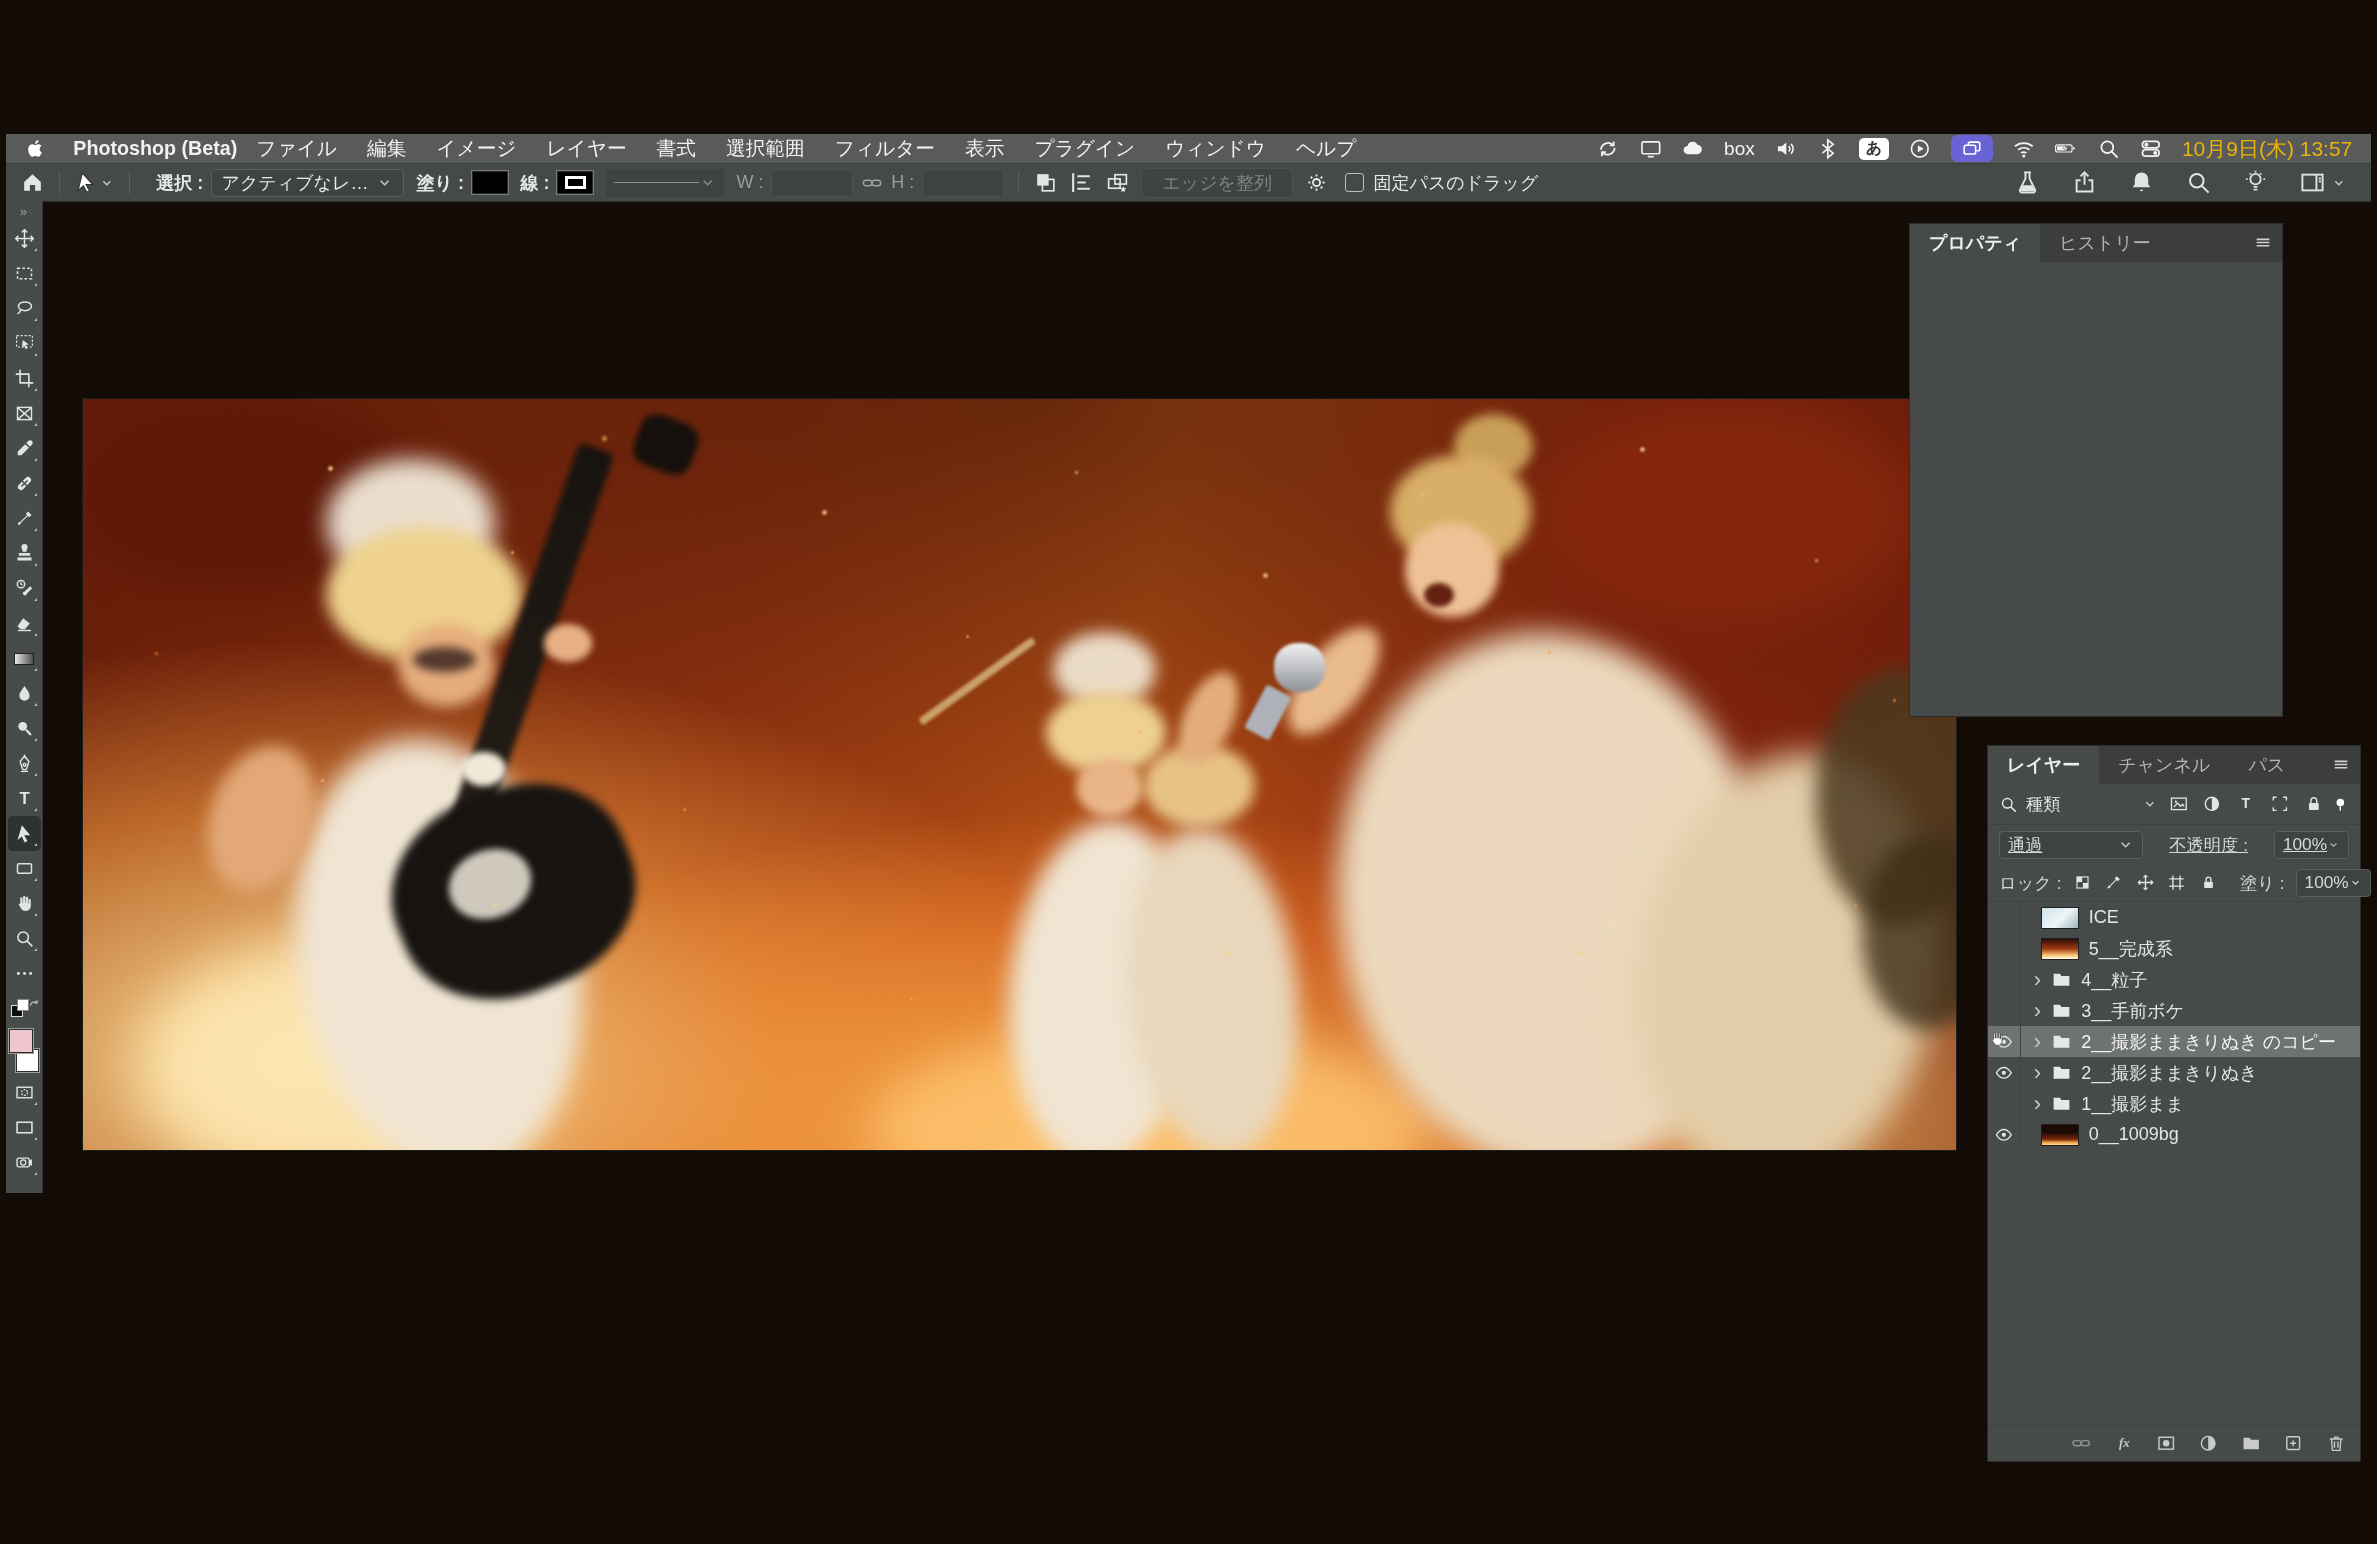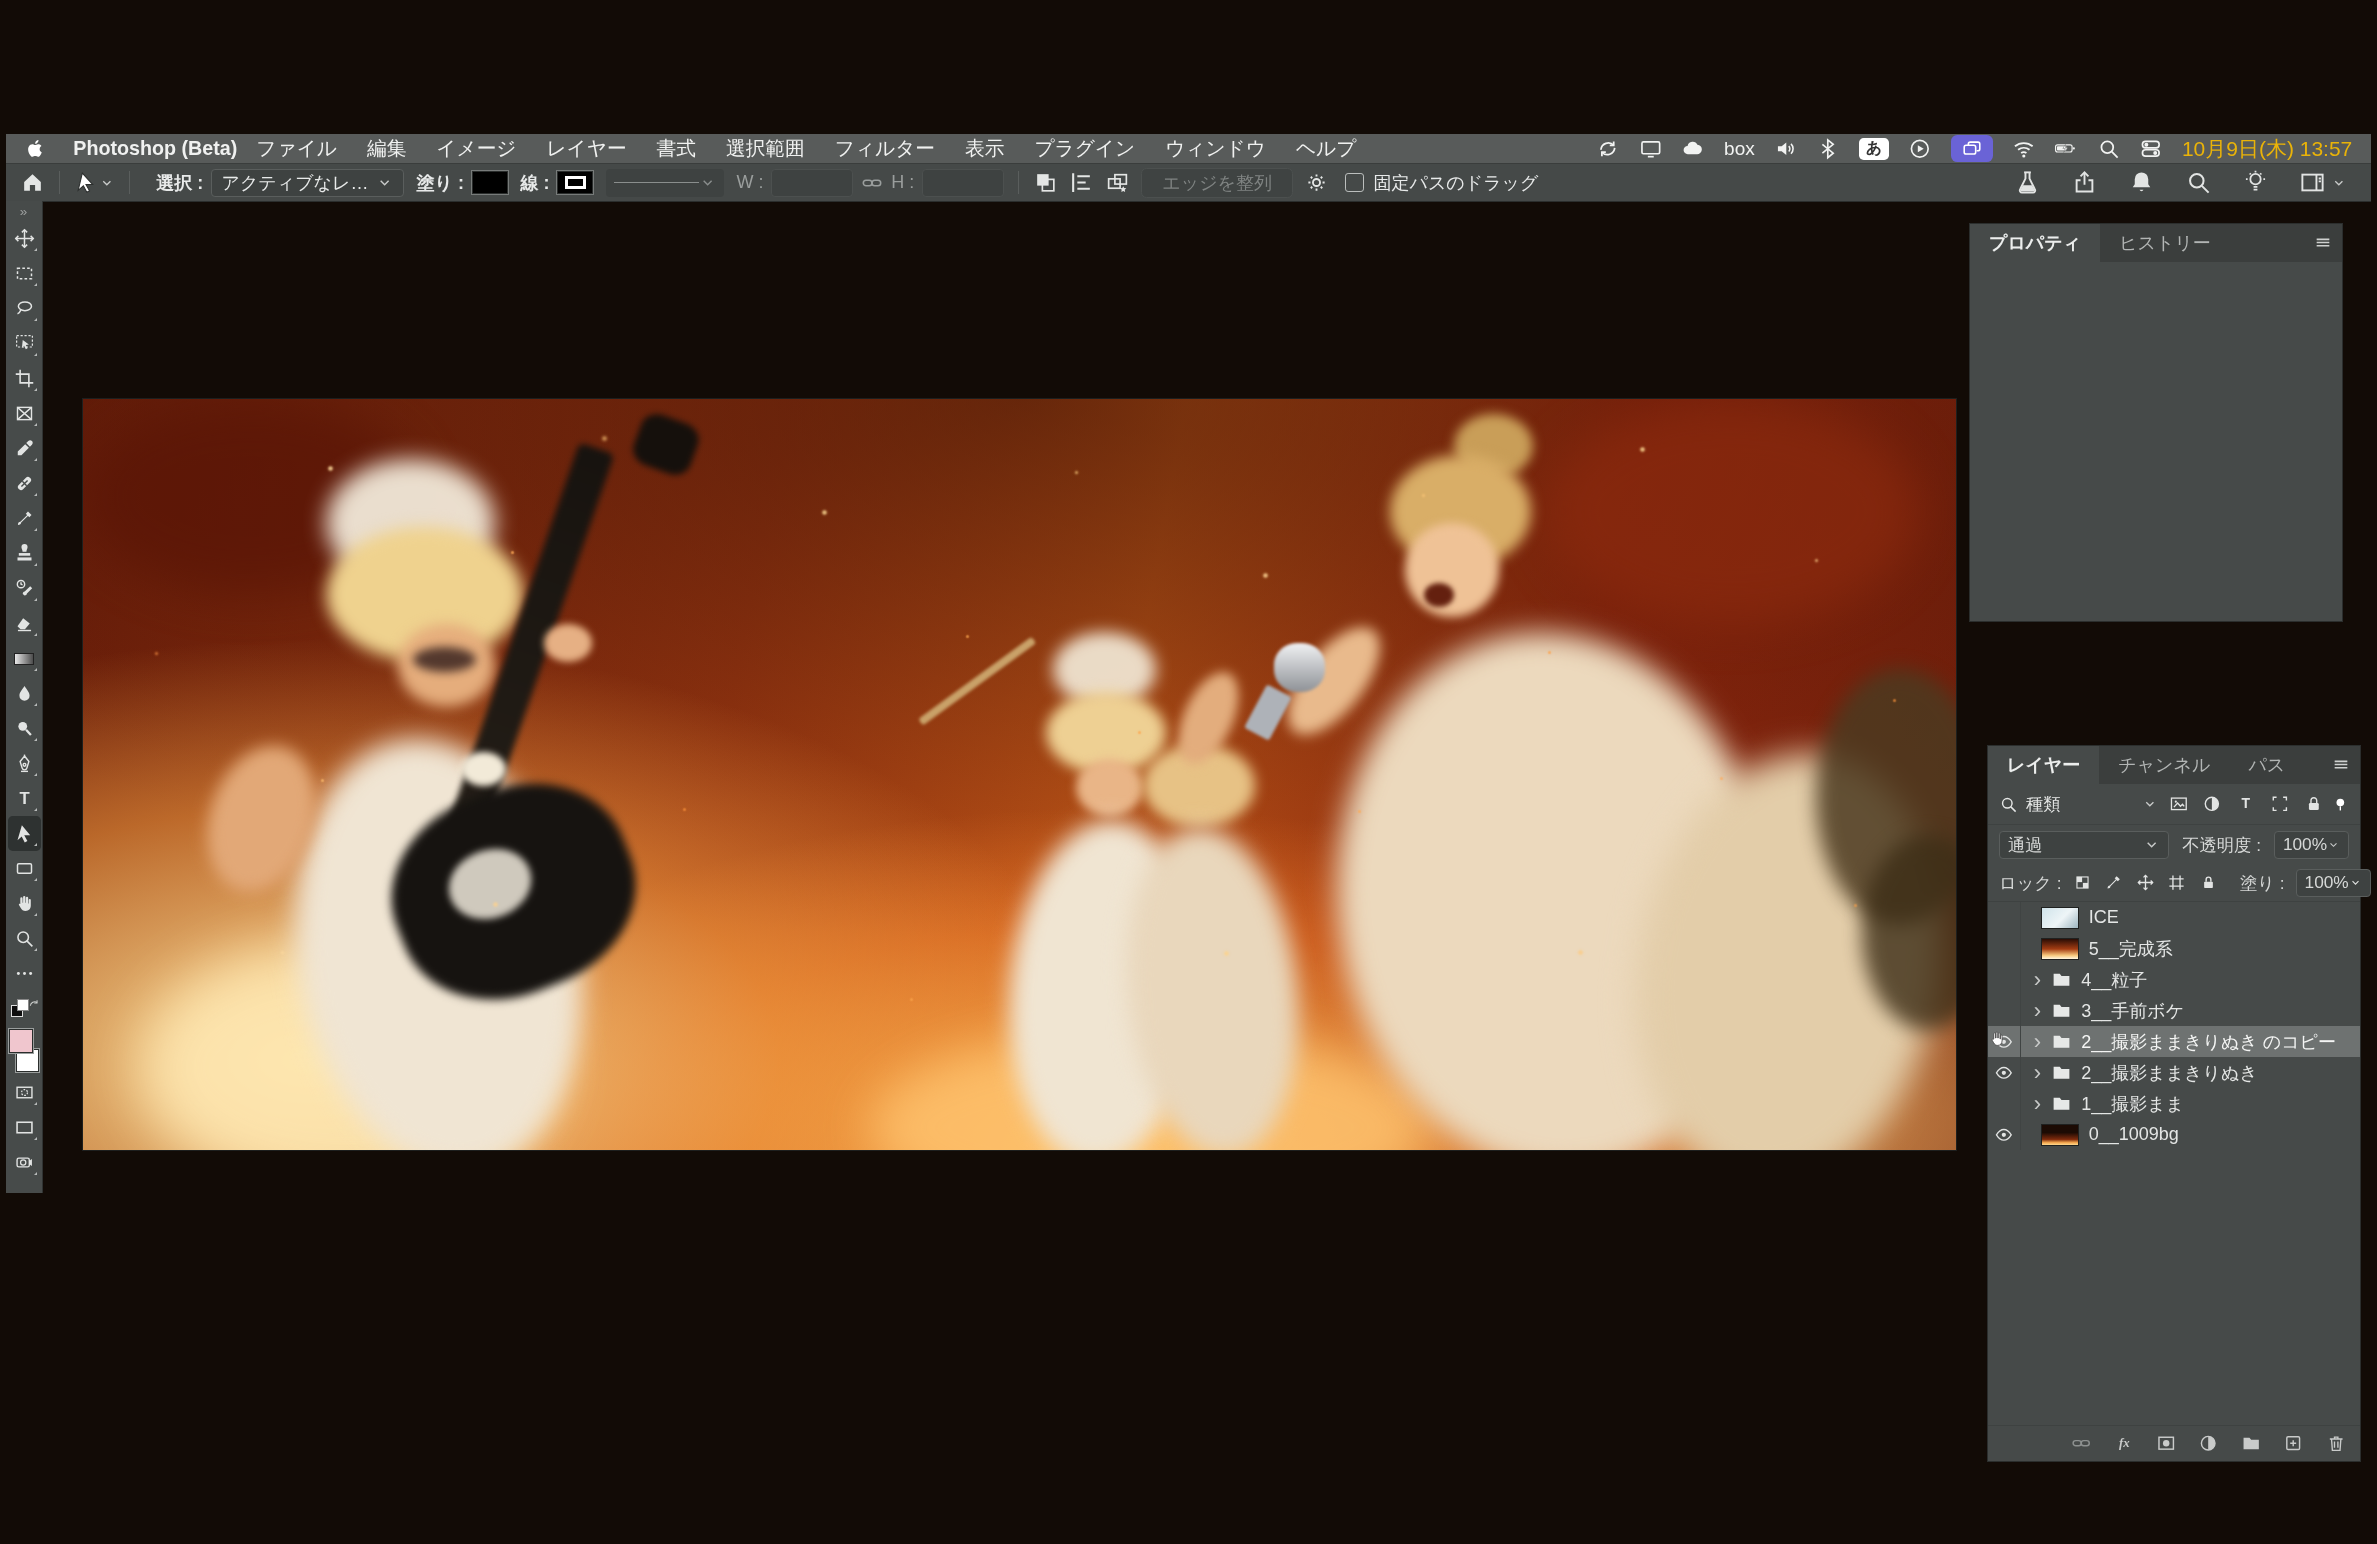--- a/index.html
+++ b/index.html
@@ -97,39 +97,39 @@
       1055px 332px 1.6px 0 rgba(255,160,70,.75), 1181px 175px 2.4px 0.8px rgba(255,215,150,.9),
       1275px 411px 1.6px 0 rgba(255,170,80,.8), 1339px 95px 2.4px 0 rgba(255,200,120,.8),
       1465px 252px 1.6px 0 rgba(255,160,70,.8), 1558px 49px 2.4px 0.8px rgba(255,220,150,.9),
       1637px 378px 1.6px 0 rgba(255,170,90,.8), 1732px 160px 2.4px 0 rgba(255,210,140,.85),
       1810px 300px 1.6px 0 rgba(255,150,60,.75), 1142px 553px 2.4px 0.8px rgba(255,210,130,.8),
       827px 599px 1.6px 0 rgba(255,170,80,.7), 198px 552px 2.4px 0 rgba(255,220,160,.8),
       1771px 505px 1.6px 0 rgba(255,160,70,.7), 1496px 552px 2.4px 0.8px rgba(255,200,120,.75); }
 
   
   .panel { position:absolute; background:#464a49; border:0.8px solid #2b2e2d; }
-  .props { left:1969px; top:223px; width:374px; height:399px; }
+  .props { left:1909px; top:223px; width:374px; height:494px; }
   .layerspanel { left:1987px; top:745px; width:374px; height:717px; }
   .tabs { height:38px; background:#3b3e3d; display:flex; align-items:stretch; position:relative; }
   .tab { padding:0 19px; display:flex; align-items:center; font-size:18px; color:#b2b5b4; white-space:nowrap; }
   .tab.active { background:#464a49; color:#eceeed; font-weight:bold; }
   .panel-menu { position:absolute; right:7.9px; top:9.4px; width:22px; height:19px; color:#cfd1d0; }
   .props-empty { height:52px; background:#484c4b; border-bottom:0.8px solid #3f4342;
     display:flex; align-items:center; padding:0 17.3px; font-size:18px; color:#d8dad9; font-weight:bold; }
 
   .filter-row { height:41px; display:flex; align-items:center; padding:0 11px; gap:6px;
     border-bottom:0.8px solid #3e4241; }
   .filter-select { display:flex; align-items:center; gap:7.9px; width:165px; color:#e6e8e7; font-size:17.3px; }
   .filter-select .ico { width:19px; height:19px; }
   .f-icons { display:flex; align-items:center; gap:14px; margin-left:4.7px; color:#e2e4e3; }
   .f-icons .ico { width:19.7px; height:19.7px; }
   .f-dot { width:17.3px; height:20.4px; color:#fff; margin-left:3.1px; }
 
-  .blend-row { height:39px; display:flex; align-items:center; padding:0 11px; gap:13px;
-    font-size:17.3px; color:#d6d8d7; }
+  .blend-row { height:39px; display:flex; align-items:center; padding:0 11px; gap:26px;
+    font-size:17.3px; color:#d6d8d7;text-decoration:underline; }
   .dd { height:28px; background:#3e4241; border:0.8px solid #5a5e5d; border-radius:3.9px;
     display:flex; align-items:center; justify-content:space-between; padding:0 7.9px; }
   .dd .chev { width:17.3px; height:17.3px; color:#c9cbca; }
   .blend-dd { width:198px; }
   .val-dd { width:75px; }
   .lbl { white-space:nowrap; }
 
   .lock-row { height:38px; display:flex; align-items:center; padding:0 11px; gap:11px;
     font-size:17.3px; color:#d6d8d7; border-bottom:0.8px solid #3e4241; }
   .lock-row .ico { width:19px; height:19px; color:#e2e4e3; }

